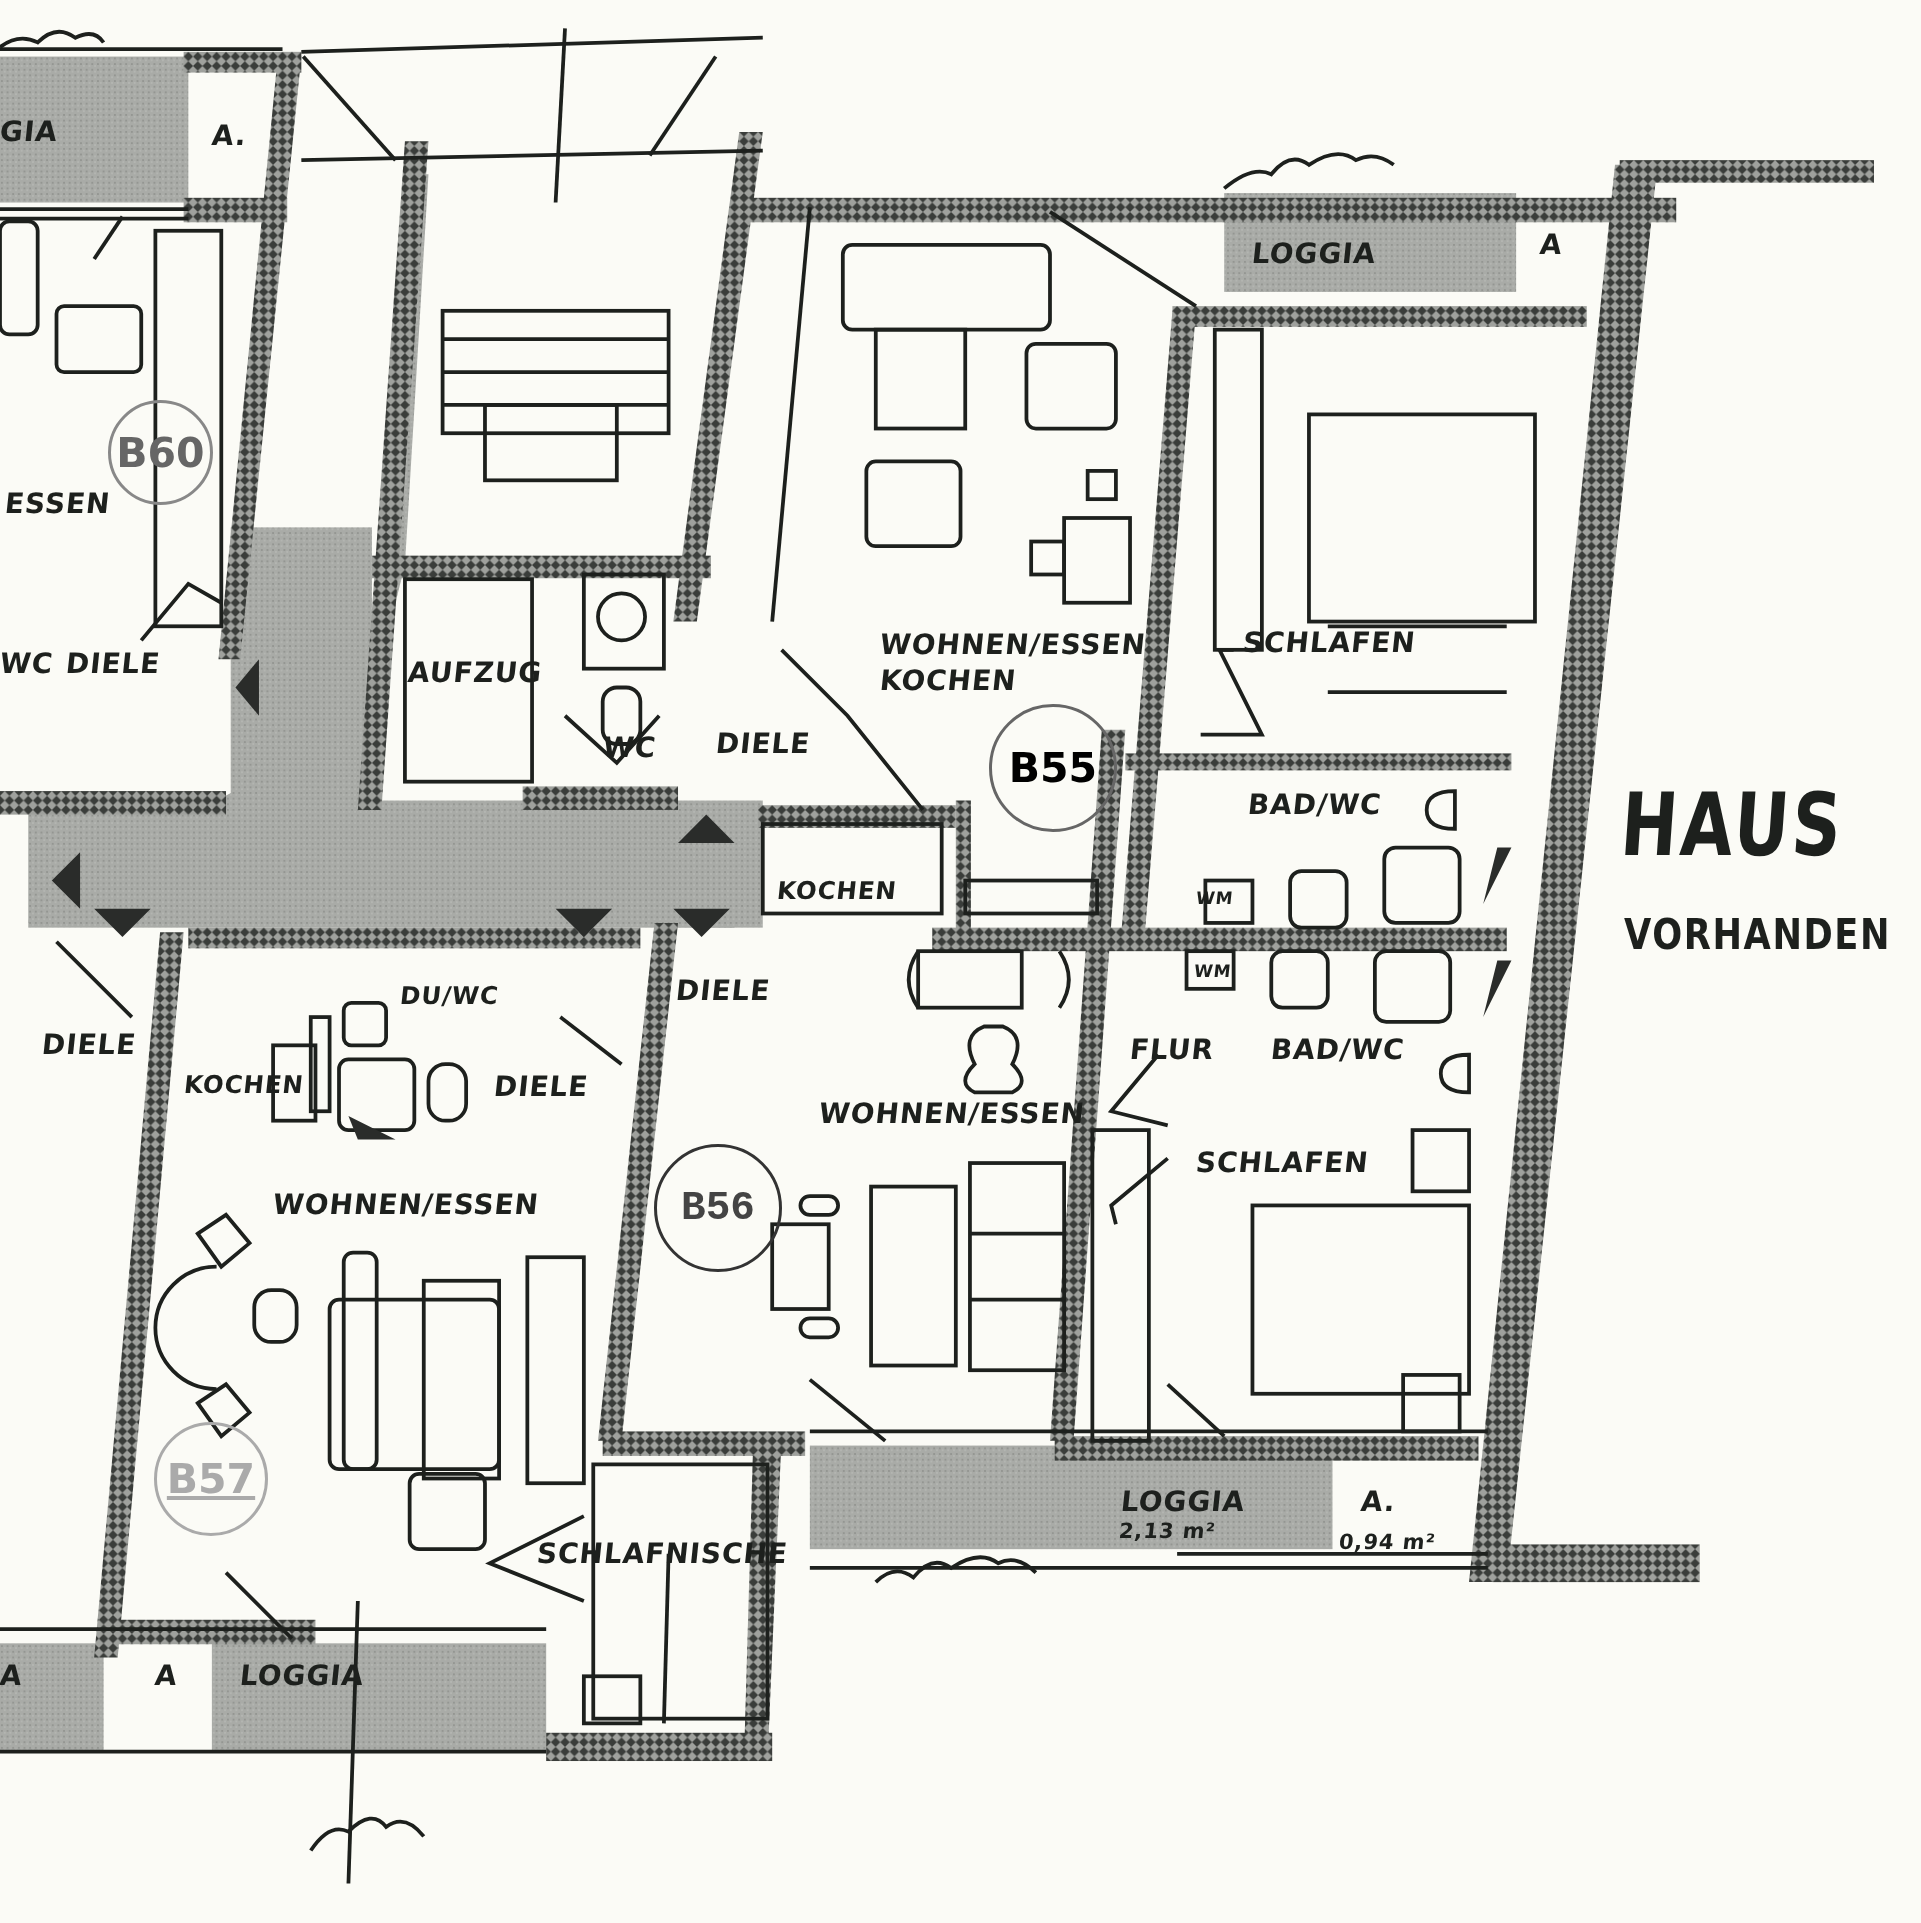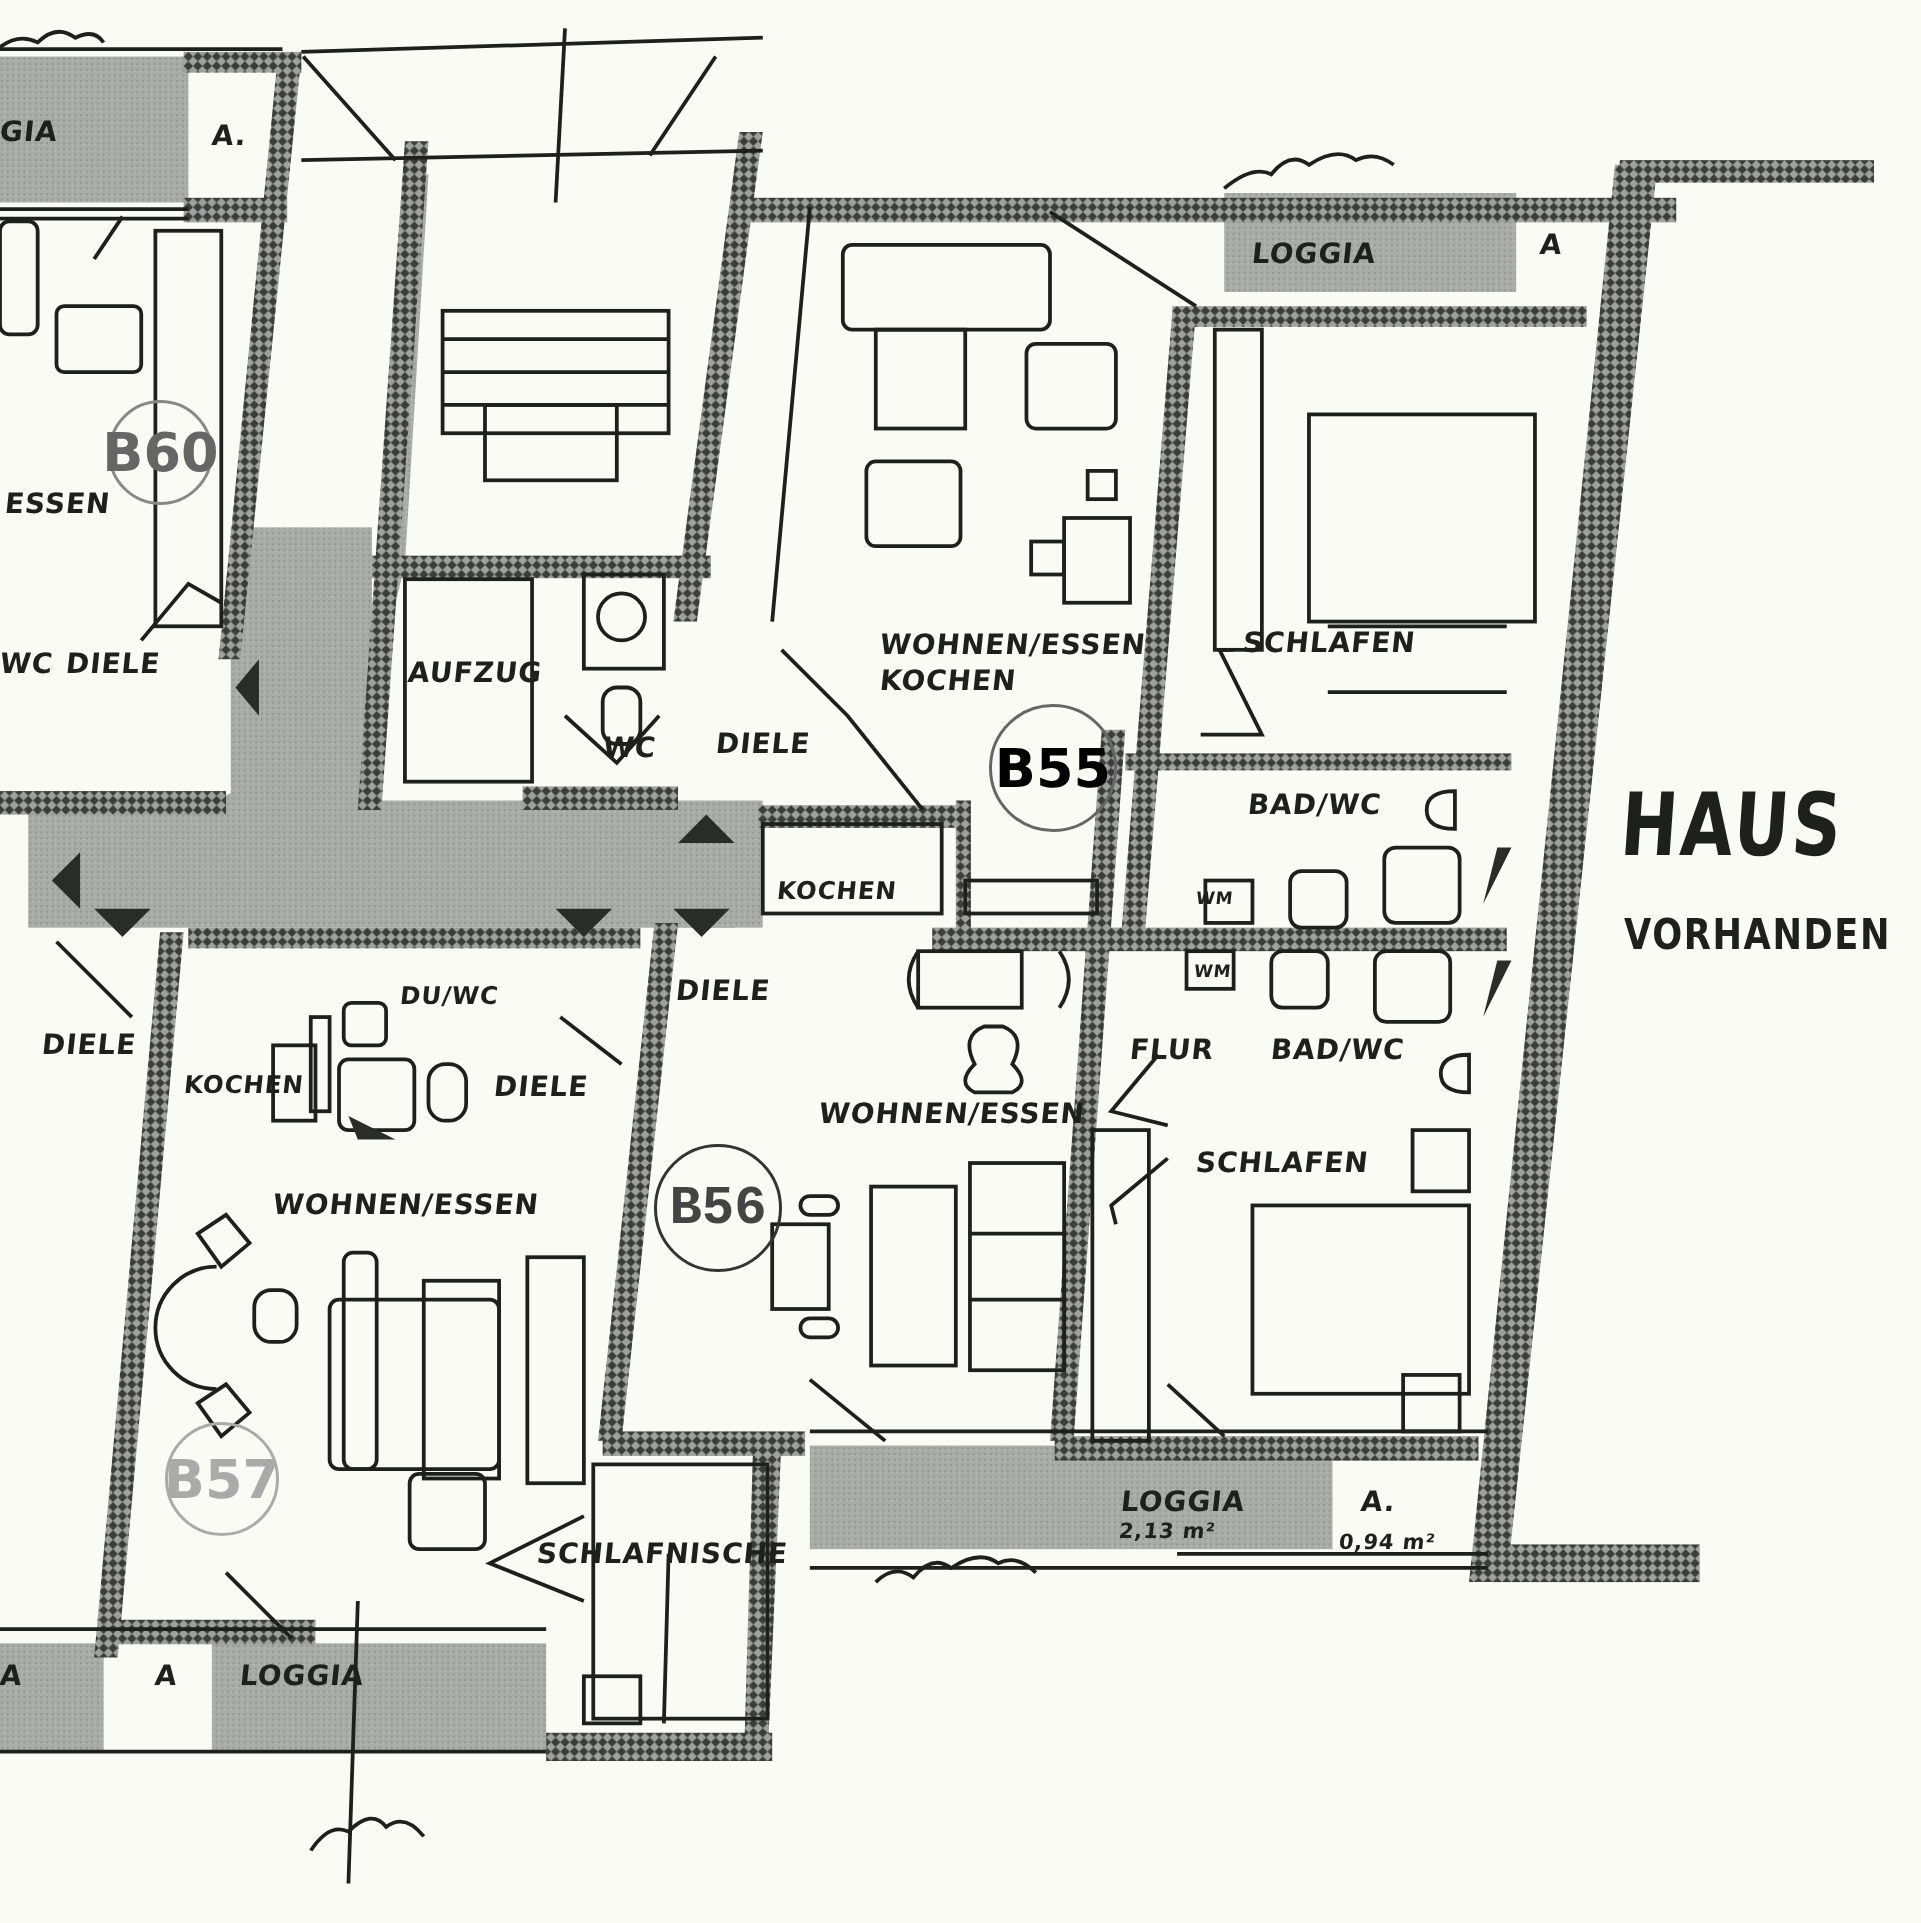--- a/index.html
+++ b/index.html
@@ -5,21 +5,21 @@
   html, body { margin:0; padding:0; background:#fbfbf6; }
   body { width:1922px; height:1924px; position:relative; overflow:hidden; font-family:"DejaVu Sans Condensed","DejaVu Sans",sans-serif; }
   #plan { position:absolute; left:0; top:0; width:1922px; height:1924px; }
   .lbl { position:absolute; color:#1d201d; font-weight:bold; font-family:"DejaVu Sans", sans-serif; letter-spacing:0.9px; transform:skewX(-6deg); white-space:nowrap; line-height:1; }
   .s30 { font-size:28px; }
   .s26 { font-size:24.5px; }
   .s22 { font-size:21px; }
   .s18 { font-size:17px; }
   .haus { font-size:87px; letter-spacing:3.8px; transform:skewX(-4deg) scaleX(0.78); transform-origin:left top; }
   .vorh { font-size:43px; letter-spacing:1.9px; transform:scaleX(0.82); transform-origin:left top; }
-  .unit { position:absolute; border:3.8px solid #333; border-radius:50%; color:#444; font-size:54px; font-weight:bold; display:flex; align-items:center; justify-content:center; font-family:"DejaVu Sans", sans-serif; }
+  .unit { position:absolute; border:3.8px solid #333; border-radius:50%; color:#444; font-size:41px; font-weight:bold; display:flex; align-items:center; justify-content:center; font-family:"DejaVu Sans", sans-serif; }
   .unit.faint { border-color:#aaa; color:#aaa; }
 </style>
 </head>
 <body>
 
 <svg id="plan" viewBox="0 0 2041 2043" xmlns="http://www.w3.org/2000/svg">
   <defs>
     <pattern id="hatch" width="10" height="10" patternUnits="userSpaceOnUse">
       <rect width="10" height="10" fill="#3a3d3a"></rect>
       <path d="M0,5 L5,0 L10,5 L5,10 Z" fill="#9fa19d"></path>
@@ -204,21 +204,21 @@
     <polygon points="720,895 780,895 750,865"></polygon>
     <polygon points="1590,900 1605,900 1575,960"></polygon>
     <polygon points="1590,1020 1605,1020 1575,1080"></polygon>
     <polygon points="370,1185 420,1210 380,1210"></polygon>
   </g>
 </svg>
 
 <div class="unit faint" style="left:108px;top:400px;width:99px;height:99px;color:#666;border-color:#888;">B60</div>
 <div class="unit faint" style="left:989px;top:704px;width:122px;height:122px;color:#000000;border-color:#666;">B55</div>
 <div class="unit" style="left:654px;top:1144px;width:122px;height:122px;font-family:Liberation Mono, monospace;">B56</div>
-<div class="unit faint" style="left:165px;top:1422px;width:108px;height:108px;">B57</div>
+<div class="unit faint" style="left:154px;top:1422px;width:108px;height:108px;text-decoration:underline;">B57</div>
 
 <div class="lbl s30" style="left:0px;top:118px;">GIA</div>
 <div class="lbl s30" style="left:212px;top:122px;">A.</div>
 <div class="lbl s30" style="left:4.7px;top:490px;">ESSEN</div>
 <div class="lbl s30" style="left:0px;top:650px;">WC</div>
 <div class="lbl s30" style="left:66px;top:650px;">DIELE</div>
 
 <div class="lbl s30" style="left:408px;top:659px;">AUFZUG</div>
 <div class="lbl s30" style="left:603px;top:734px;">WC</div>
 <div class="lbl s30" style="left:716px;top:730px;">DIELE</div>

